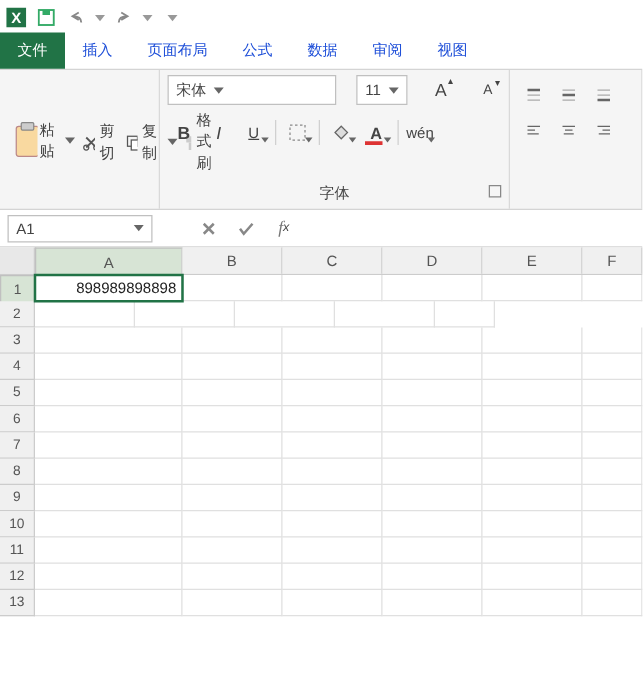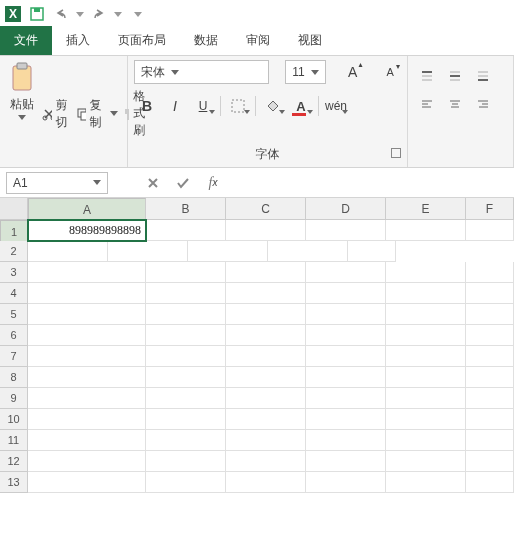--- a/index.html
+++ b/index.html
@@ -1,40 +1,40 @@
 <!DOCTYPE html>
 <html><head>
 <meta charset="utf-8">
 <style>
 *{box-sizing:border-box;margin:0;padding:0;font-family:"Microsoft YaHei",SimSun,sans-serif;font-size:12px;color:#444}
 body{background:#fff;width:514px;height:544px;overflow:hidden;user-select:none}
 .qat{height:28px;background:#fff;display:flex;align-items:center;padding:0 4px;gap:6px}
 .qat .ico{width:18px;height:18px;display:flex;align-items:center;justify-content:center}
 .tabs{height:28px;background:#fff;display:flex;align-items:flex-end;border-bottom:1px solid #d4d4d4}
-.tab{padding:6px 14px;color:#404040;cursor:pointer}
+.tab{padding:6px 14px;color:#1d4ed8;cursor:pointer}
 .tab.file{background:#217346;color:#fff}
 .tab.active{background:#fff;border:1px solid #d4d4d4;border-bottom:1px solid #fff;margin-bottom:-1px;color:#217346}
 .ribbon{height:112px;background:#f5f5f5;border-bottom:1px solid #d4d4d4;display:flex}
 .group{border-right:1px solid #d9d9d9;display:flex;flex-direction:column;padding:4px 6px 2px}
 .group .body{flex:1;display:flex;gap:4px}
 .group .label{text-align:center;font-size:11px;color:#666;padding:2px 0;position:relative}
 .group .label .dlg{position:absolute;right:0;top:4px;width:10px;height:10px;border:1px solid #888}
-.paste-col{display:flex;flex-direction:column;align-items:center;gap:2px;padding:2px}
+.paste-col{display:flex;flex-direction:row;align-items:center;gap:2px;padding:2px}
 .mini-col{display:flex;flex-direction:row;gap:4px;padding-top:2px}
 .mini-row{display:flex;align-items:center;gap:4px;color:#666;font-size:11px}
 .font-top{display:flex;gap:16px;margin-bottom:6px}
 .sel{background:#fff;border:1px solid #c0c0c0;height:24px;display:flex;align-items:center;padding:0 6px;gap:6px}
 .caret{width:0;height:0;border-left:4px solid transparent;border-right:4px solid transparent;border-top:5px solid #666}
 .btnrow{display:flex;gap:2px;align-items:center}
 .rb{width:26px;height:24px;display:flex;align-items:center;justify-content:center;position:relative}
 .rb .caret{position:absolute;right:1px;bottom:4px;border-left:3px solid transparent;border-right:3px solid transparent;border-top:4px solid #666}
 .sep{width:1px;height:20px;background:#d0d0d0;margin:0 2px}
 .align-col{display:flex;flex-direction:column;gap:4px;padding-top:4px}
 .fbar{height:30px;border-bottom:1px solid #d4d4d4;display:flex;align-items:center}
-.namebox{width:102px;height:22px;border:1px solid #c0c0c0;margin:0 6px;display:flex;align-items:center;padding:0 6px;background:#fff;justify-content:space-between}
+.namebox{width:116px;height:22px;border:1px solid #c0c0c0;margin:0 6px;display:flex;align-items:center;padding:0 6px;background:#fff;justify-content:space-between}
 .fx-btn{width:30px;height:22px;display:flex;align-items:center;justify-content:center;color:#777}
 .fx-input{flex:1;height:22px;padding:0 8px;display:flex;align-items:center;color:#333}
 .grid-wrap{position:relative}
 .hdr-row{display:flex;height:22px;background:#f0f0f0;border-bottom:1px solid #ccc}
 .corner{width:28px;border-right:1px solid #ccc;background:#e8e8e8}
 .colh{border-right:1px solid #ccc;display:flex;align-items:center;justify-content:center;color:#555;background:#f0f0f0}
 .colh.sel,.rowh.sel{background:#d7e4d5}
 .row{display:flex;height:21px}
 .rowh{width:28px;border-right:1px solid #ccc;border-bottom:1px solid #ccc;background:#f0f0f0;display:flex;align-items:center;justify-content:center;color:#555;font-size:11px}
 .cell{border-right:1px solid #e0e0e0;border-bottom:1px solid #e0e0e0;padding:0 4px;display:flex;align-items:center;justify-content:flex-end;color:#222;overflow:visible;white-space:nowrap;position:relative}
@@ -69,20 +69,21 @@
       </svg>
     </span>
   <span class="caret" style="border-top-color:#999"></span>
   <span class="caret" style="margin-left:6px;border-top-color:#999"></span>
 </div>
 
 <div class="tabs">
   <div class="tab file">文件</div>
   <div class="tab">插入</div>
   <div class="tab">页面布局</div>
+  <div class="tab">公式</div>
   <div class="tab">数据</div>
   <div class="tab">审阅</div>
   <div class="tab">视图</div>
 </div>
 
 <div class="ribbon">
 
   <div class="group" style="width:128px">
     <div class="body">
       <div class="paste-col">
@@ -251,21 +252,21 @@
   <div class="colh sel" style="width: 118px;">A</div>
       <div class="colh" style="width: 80px;">B</div>
       <div class="colh" style="width: 80px;">C</div>
       <div class="colh" style="width: 80px;">D</div>
       <div class="colh" style="width: 80px;">E</div>
       <div class="colh" style="width: 48px;">F</div>
     </div>
   <div id="rows">
       <div class="row">
         <div class="rowh sel">1</div>
-        <div class="cell active" style="width: 118px; font-family: Liberation Serif, serif;">898989898898</div>
+        <div class="cell active" style="width: 118px;">898989898898</div>
         <div class="cell" style="width: 80px;"></div>
         <div class="cell" style="width: 80px;"></div>
         <div class="cell" style="width: 80px;"></div>
         <div class="cell" style="width: 80px;"></div>
         <div class="cell" style="width: 48px;"></div>
       </div>
       <div class="row">
         <div class="rowh">2</div>
         <div class="cell" style="width: 80px;"></div>
         <div class="cell" style="width: 80px;"></div>

